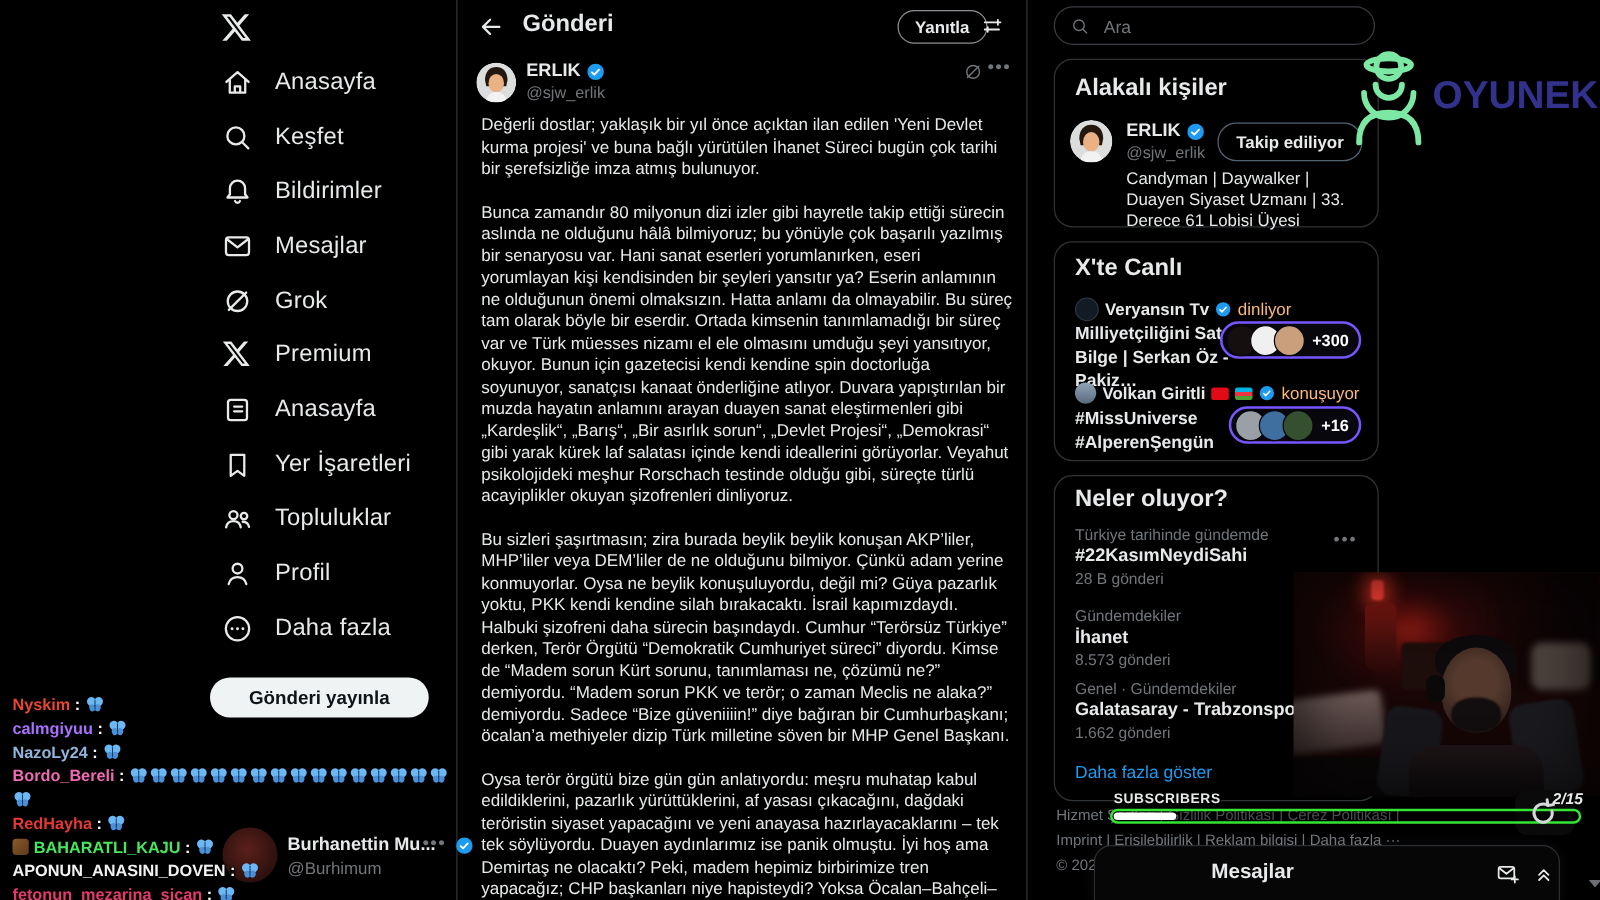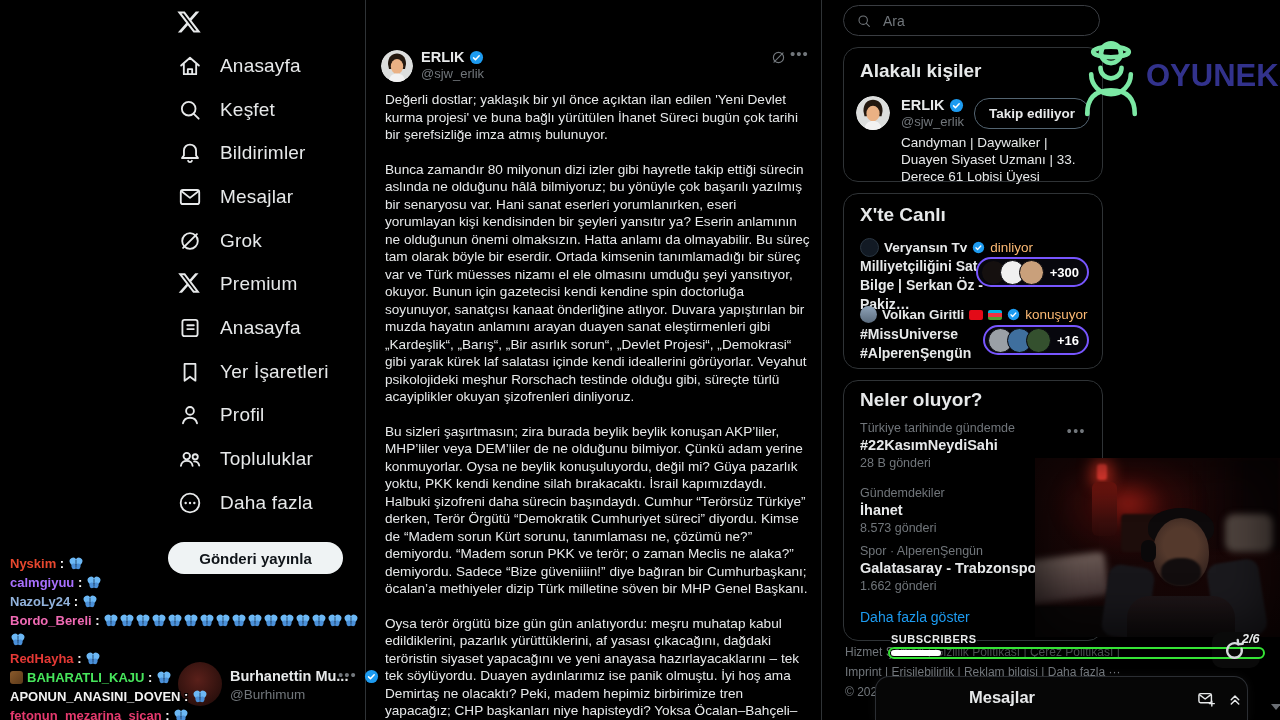--- a/index.html
+++ b/index.html
@@ -214,52 +214,66 @@
       <span class="nav-ic">
           <svg viewBox="0 0 24 24" width="26" height="26">
             <path class="oi" d="M7 4.5h10V20l-5-3.7L7 20z"></path>
           </svg>
         </span>
       <span class="nav-label">Yer İşaretleri</span>
     </div>
     <div class="nav-item">
       <span class="nav-ic">
           <svg viewBox="0 0 24 24" width="26" height="26">
-            <circle class="oi" cx="12" cy="8.2" r="3.6"></circle>
-            <path class="oi" d="M5.5 19.6c.8-3.5 3.4-5.1 6.5-5.1s5.7 1.6 6.5 5.1"></path>
-          </svg>
-        </span>
-      <span class="nav-label">Profil</span>
-    </div>
-    <div class="nav-item">
-      <span class="nav-ic">
-          <svg viewBox="0 0 24 24" width="26" height="26">
             <circle class="oi" cx="9" cy="9.3" r="3"></circle>
             <circle class="oi" cx="16.8" cy="10" r="2.4"></circle>
             <path class="oi" d="M3.6 18.3c.5-3 2.6-4.6 5.4-4.6s4.9 1.6 5.4 4.6M15.8 14.2c2.4 0 4.2 1.3 4.7 3.8"></path>
           </svg>
         </span>
       <span class="nav-label">Topluluklar</span>
+    </div>
+    <div class="nav-item">
+      <span class="nav-ic">
+          <svg viewBox="0 0 24 24" width="26" height="26">
+            <circle class="oi" cx="12" cy="8.2" r="3.6"></circle>
+            <path class="oi" d="M5.5 19.6c.8-3.5 3.4-5.1 6.5-5.1s5.7 1.6 6.5 5.1"></path>
+          </svg>
+        </span>
+      <span class="nav-label">Profil</span>
     </div>
     <div class="nav-item">
       <span class="nav-ic">
           <svg viewBox="0 0 24 24" width="26" height="26">
             <circle class="oi" cx="12" cy="12" r="8.6"></circle>
             <circle cx="8" cy="12" r="1.1" fill="#e7e9ea"></circle>
             <circle cx="12" cy="12" r="1.1" fill="#e7e9ea"></circle>
             <circle cx="16" cy="12" r="1.1" fill="#e7e9ea"></circle>
           </svg>
         </span>
       <span class="nav-label">Daha fazla</span>
     </div>
   </div>
 
   <div class="abs post-btn">Gönderi yayınla</div>
 
   <div class="abs main">
+    <div class="m-head">
+      <span class="back">
+          <svg viewBox="0 0 24 24" width="21" height="21">
+            <path class="oi" style="stroke-width:2" d="M20 12H5M11.5 5.5 5 12l6.5 6.5"></path>
+          </svg>
+        </span>
+      <span class="m-title">Gönderi</span>
+      <span class="reply-pill">Yanıtla</span>
+      <span class="sliders">
+          <svg viewBox="0 0 24 24" width="21" height="21">
+            <path class="oi" d="M5.5 9h9M15.5 9h0M17.5 6.7v4.6M15.2 9h4.6M5.5 15.5h13M8.2 13.4v4.2"></path>
+          </svg>
+        </span>
+    </div>
 
     <span class="avatar p-avatar">
         <svg viewBox="0 0 32 32" width="100%" height="100%">
     <circle cx="16" cy="16" r="16" fill="#dcdedd"></circle>
     <path d="M7 14c0-7 4-10.5 9-10.5S25 7 25 14l-1 5H8z" fill="#23180f"></path>
     <ellipse cx="16" cy="16.5" rx="6.2" ry="7.4" fill="#eab184"></ellipse>
     <path d="M7.5 32c1-6.5 4.3-8.5 8.5-8.5s7.5 2 8.5 8.5z" fill="#f2f2f2"></path>
   </svg>
       </span>
     <span class="p-name">
@@ -363,21 +377,21 @@
       <div class="t-name">#22KasımNeydiSahi</div>
       <div class="t-count">28 B gönderi</div>
     </div>
     <span class="t-dots" style="top:42px">•••</span>
     <div class="trend" style="top:105px">
       <div class="t-meta">Gündemdekiler</div>
       <div class="t-name">İhanet</div>
       <div class="t-count">8.573 gönderi</div>
     </div>
     <div class="trend" style="top:163px">
-      <div class="t-meta">Spor · AlperenŞengün</div>
+      <div class="t-meta">Genel · Gündemdekiler</div>
       <div class="t-name">Galatasaray - Trabzonspor</div>
       <div class="t-count">1.662 gönderi</div>
     </div>
     <div class="t-more">Daha fazla göster</div>
   </div>
 
   <div class="abs footer">
     <div>Hizmet Şartları   |   Gizlilik Politikası   |   Çerez Politikası   |</div>
     <div>Imprint   |   Erişilebilirlik   |   Reklam bilgisi   |   Daha fazla ···</div>
     <div>© 2025 X Corp.</div>
@@ -581,21 +595,21 @@
     <div class="wc wc-beard"></div>
     <div class="wc wc-cup"></div>
     <div class="wc wc-vig"></div>
   </div>
 
   <div class="abs subs-sq"></div>
   <div class="abs subs-label">SUBSCRIBERS</div>
   <div class="abs subs-bar">
     <div class="subs-fill" style="width:50px"></div>
   </div>
-  <div class="abs subs-count">2/6</div>
+  <div class="abs subs-count">2/15</div>
   <div class="abs subs-refresh">
     <svg viewBox="0 0 24 24" width="27" height="27">
         <path d="M18.5 12a6.5 6.5 0 1 1-1.9-4.6" fill="none" stroke="#d6d9dc" stroke-width="2.1" stroke-linecap="round"></path>
         <path d="M17.2 3.6l-.5 4 4 .5" fill="none" stroke="#d6d9dc" stroke-width="2.1" stroke-linecap="round" stroke-linejoin="round"></path>
       </svg>
   </div>
 
   <div class="abs oyuneks">
     <svg width="66" height="82" viewBox="0 0 100 124">
       <g fill="none" stroke="#7ce8a4" stroke-width="7" stroke-linecap="round">

